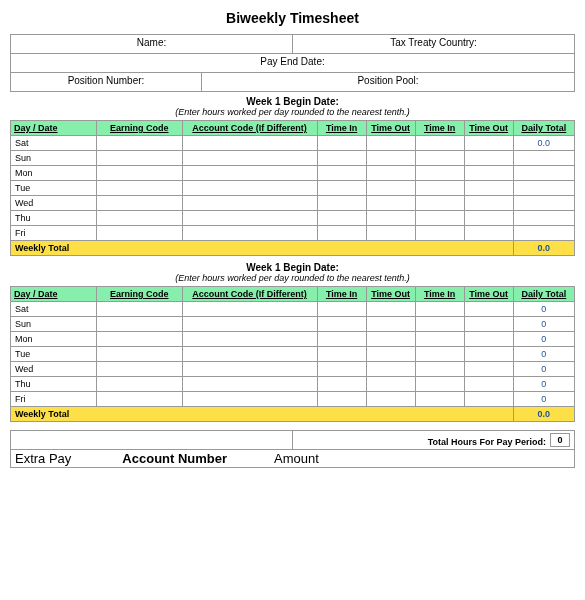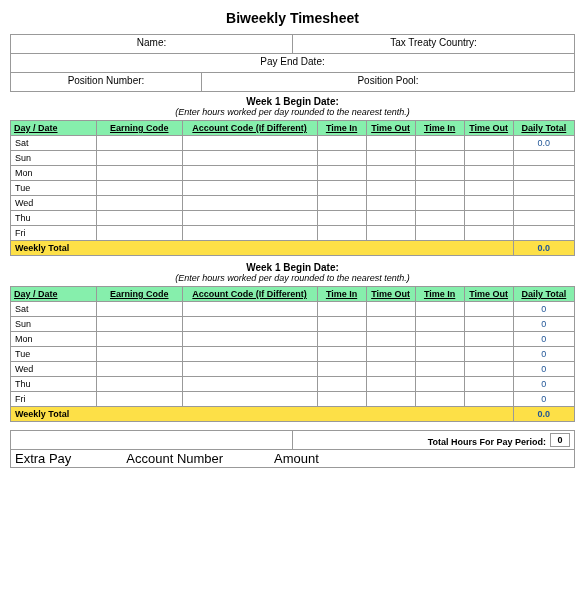--- a/index.html
+++ b/index.html
@@ -356,17 +356,17 @@
 <div class="exp-section">
   <div class="exp-row">
     <div class="exp-cell" style="flex:3;"></div>
     <div class="exp-cell" style="flex:3; display:flex; align-items:flex-end; justify-content:flex-end; border-right:none;">
       <span style="margin-right:4px;">Total Hours For Pay Period:</span>
       <span style="min-width:20px; text-align:center; border:1px solid #999; padding:1px 4px;">0</span>
     </div>
   </div>
   <div class="exp-label-row">
     <div class="exp-label-cell" style="flex:1; text-align:left;">Extra Pay</div>
-    <div class="exp-label-cell" style="flex:2;">Account Number</div>
+    <div class="exp-label-cell" style="flex:2;font-weight:bold;">Account Number</div>
     <div class="exp-label-cell" style="flex:1;">Amount</div>
     <div class="exp-label-cell" style="flex:3;"></div>
   </div>
 </div>
 
 </body></html>

